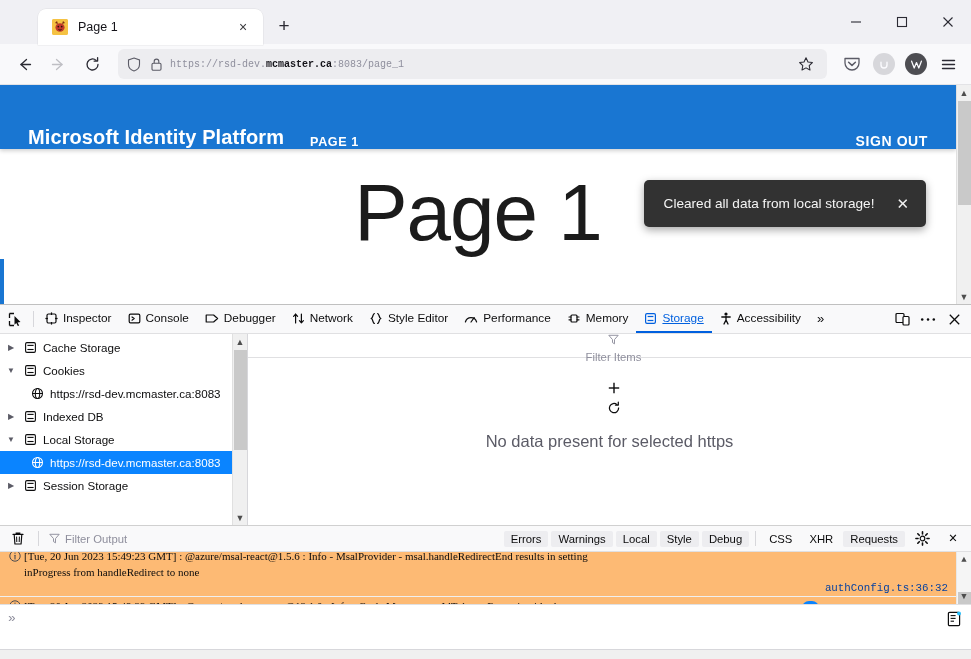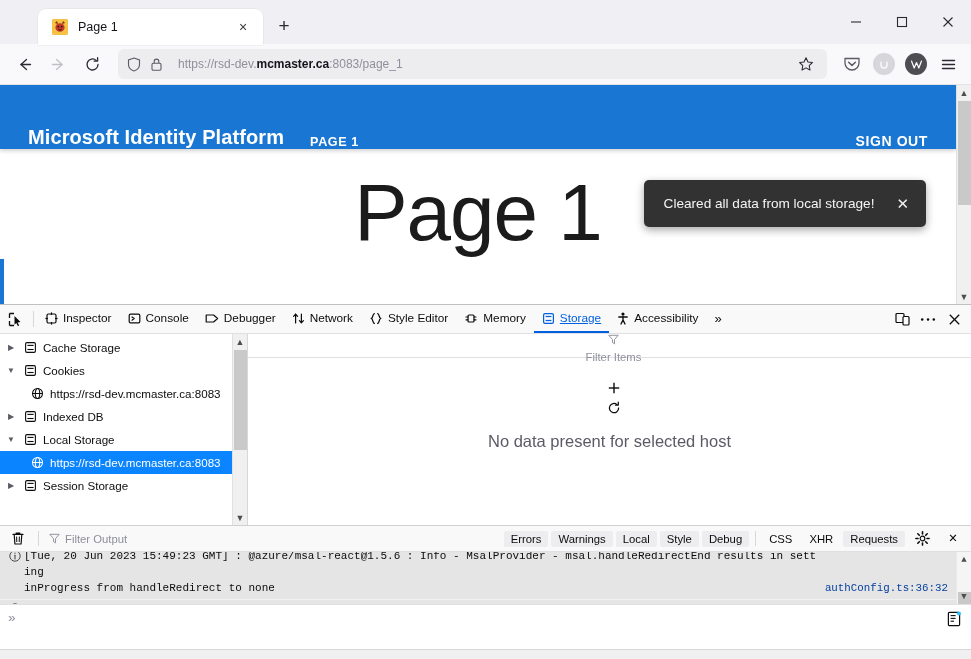--- a/index.html
+++ b/index.html
@@ -52,23 +52,22 @@
   .navbtn {
     width: 32px; height: 32px; display: flex; align-items: center; justify-content: center;
     border-radius: 4px; color: #2b2a33;
   }
   .navbtn.disabled { color: #bfbfc4; }
   .urlbar {
     flex: 1; height: 30px; background: #ededf0; border-radius: 6px; margin: 0 8px;
     display: flex; align-items: center; padding: 0 8px; gap: 6px;
   }
   .url-text {
-    flex: 1; font-size: 12px; color: #8f8f9d; white-space: nowrap; overflow: hidden;
-    font-family: Liberation Sans, sans-serif;
-    margin-left: 8px;
+    flex: 1; font-size: 10px; color: #8f8f9d; white-space: nowrap; overflow: hidden;
+    font-family: Liberation Mono, monospace;
   }
   .url-text b { color: #15141a; font-weight: 600; }
   .url-icon { width: 16px; height: 16px; color: #5b5b66; display: flex; align-items: center; justify-content: center; }
   .star { width: 26px; height: 26px; display:flex; align-items:center; justify-content:center; color:#2b2a33; }
   .toolbtn {
     width: 30px; height: 30px; display: flex; align-items: center; justify-content: center;
     border-radius: 4px; color: #2b2a33; flex: 0 0 30px;
   }
   .avatar-circle {
     width: 22px; height: 22px; border-radius: 50%; background: #d7d7db;
@@ -150,41 +149,41 @@
   }
   .filter-bar .spacer { flex:1; }
   .fb-btn { width:27px;height:24px;display:flex;align-items:center;justify-content:center;color:#0c0c0d; }
   .fb-div { width:1px;height:14px;background:#d7d7db; }
   .empty-msg {
     flex:1; display:flex; align-items:center; justify-content:center;
     color:#5b5b66; font-size:16.5px;
   }
 
   
-  .dt-console { flex: 0 0 133px; display:flex; flex-direction:column; min-height:0; background:#e5e5e5; }
+  .dt-console { flex: 0 0 133px; display:flex; flex-direction:column; min-height:0; background:#fdba74; }
   .console-toolbar {
     height: 26px; display:flex; align-items:center; border-bottom:1px solid #e0e0e2;
     background:#f9f9fa; font-size:11.3px; padding:0 4px; gap:3px;
   }
   .ct-icon { width:28px;height:26px;display:flex;align-items:center;justify-content:center;color:#0c0c0d; }
   .ct-vdiv { width:1px;height:15px;background:#d7d7db;margin:0 3px; }
   .ct-filterinput { flex:1; display:flex; align-items:center; gap:5px; color:#8f8f9d; padding-left:4px; }
   .ct-pill {
     padding: 2px 7px; border-radius:2px; background:#ededf0; color:#0c0c0d; font-size:11.3px;
     white-space:nowrap;
   }
   .ct-pill.off { background:transparent; }
   .console-rows { flex:1; overflow:hidden; font-family:"Liberation Mono", monospace; font-size:11px; position:relative; display:flex; }
   .rows-inner { flex:1; min-width:0; }
   .crow {
     display:flex; align-items:flex-start; border-bottom:1px solid #f0f0f0;
     padding: 2px 0 2px 6px; min-height:20px; position:relative;
   }
   .crow .ci { width:18px; flex:0 0 18px; display:flex; justify-content:center; padding-top:1px; color:#4a4a4f; }
-  .crow .ctext { flex:1; color:#0c0c0d; white-space:pre-wrap; word-break:break-all; line-height:1.45; padding-right:8px; }
+  .crow .ctext { flex:1; color:#0c0c0d; white-space:pre-wrap; word-break:break-all; line-height:1.45; padding-right:8px;font-family:Liberation Serif, serif; }
   .crow .ccount {
     background:#0a84ff; color:#fff; border-radius:9px; min-width:17px; height:14px;
     font-size:10px; display:flex; align-items:center; justify-content:center; padding:0 4px;
     margin-right:6px; margin-top:2px; font-family:"Liberation Sans",sans-serif;
   }
   .crow .csrc { color:#0842a0; font-size:10.8px; white-space:nowrap; padding-top:1px; padding-right:8px;margin-top:32px; }
   .console-scroll { width:15px; background:#f5f5f5; border-left:1px solid #e8e8e8; position:relative;
     display:flex;flex-direction:column;align-items:center; }
   .console-input {
     height: 45px; border-top:1px solid #e0e0e2; display:flex; align-items:flex-start;
@@ -382,20 +381,29 @@
       <div class="dt-tab">
         <span class="ic">
           <svg width="14" height="13" viewBox="0 0 14 13">
               <path d="M5.4 1.6 C3.6 1.6 4.3 5.4 2.4 6.5 C4.3 7.6 3.6 11.4 5.4 11.4" fill="none" stroke="#0c0c0d" stroke-width="1.2" stroke-linecap="round"></path>
               <path d="M8.6 1.6 C10.4 1.6 9.7 5.4 11.6 6.5 C9.7 7.6 10.4 11.4 8.6 11.4" fill="none" stroke="#0c0c0d" stroke-width="1.2" stroke-linecap="round"></path>
             </svg>
         </span>
         <span>Style Editor</span>
       </div>
 
+      <div class="dt-tab">
+        <span class="ic">
+          <svg width="14" height="13" viewBox="0 0 14 13">
+              <path d="M1.4 10 A5.8 5.8 0 0 1 12.6 10" fill="none" stroke="#0c0c0d" stroke-width="1.2" stroke-linecap="round"></path>
+              <line x1="7" y1="10" x2="10.2" y2="5.6" stroke="#0c0c0d" stroke-width="1.2" stroke-linecap="round"></line>
+            </svg>
+        </span>
+        <span>Performance</span>
+      </div>
 
       <div class="dt-tab">
         <span class="ic">
           <svg width="14" height="13" viewBox="0 0 14 13">
               <rect x="4" y="3" width="6" height="7" rx="1" fill="none" stroke="#0c0c0d" stroke-width="1.2"></rect>
               <path d="M4 5 H2 M4 7.8 H2 M10 5 H12 M10 7.8 H12" stroke="#0c0c0d" stroke-width="1.2" stroke-linecap="round"></path>
             </svg>
         </span>
         <span>Memory</span>
       </div>
@@ -558,21 +566,21 @@
                 <line x1="1.8" y1="7" x2="12.2" y2="7" stroke="#0c0c0d" stroke-width="1.4"></line>
               </svg>
           </span>
           <span class="fb-btn">
             <svg width="14" height="14" viewBox="0 0 14 14">
                 <path d="M11.6 7 A4.6 4.6 0 1 1 10 3.6" fill="none" stroke="#0c0c0d" stroke-width="1.25" stroke-linecap="round"></path>
                 <path d="M11.3 1.2 V4.1 H8.4" fill="none" stroke="#0c0c0d" stroke-width="1.25" stroke-linecap="round" stroke-linejoin="round"></path>
               </svg>
           </span>
         </div>
-        <div class="empty-msg">No data present for selected host</div>
+        <div class="empty-msg">No data present for selected https</div>
       </div>
     </div>
 
     <div class="dt-console">
       <div class="console-toolbar">
         <span class="ct-icon">
           <svg width="14" height="15" viewBox="0 0 14 15">
               <path d="M2 3.4 H12 M5.2 3.4 V2.1 H8.8 V3.4" fill="none" stroke="#0c0c0d" stroke-width="1.15" stroke-linecap="round"></path>
               <path d="M3.2 3.4 L3.9 13 H10.1 L10.8 3.4" fill="none" stroke="#0c0c0d" stroke-width="1.15" stroke-linejoin="round"></path>
               <line x1="5.6" y1="5.6" x2="5.8" y2="11" stroke="#0c0c0d" stroke-width="1"></line>

